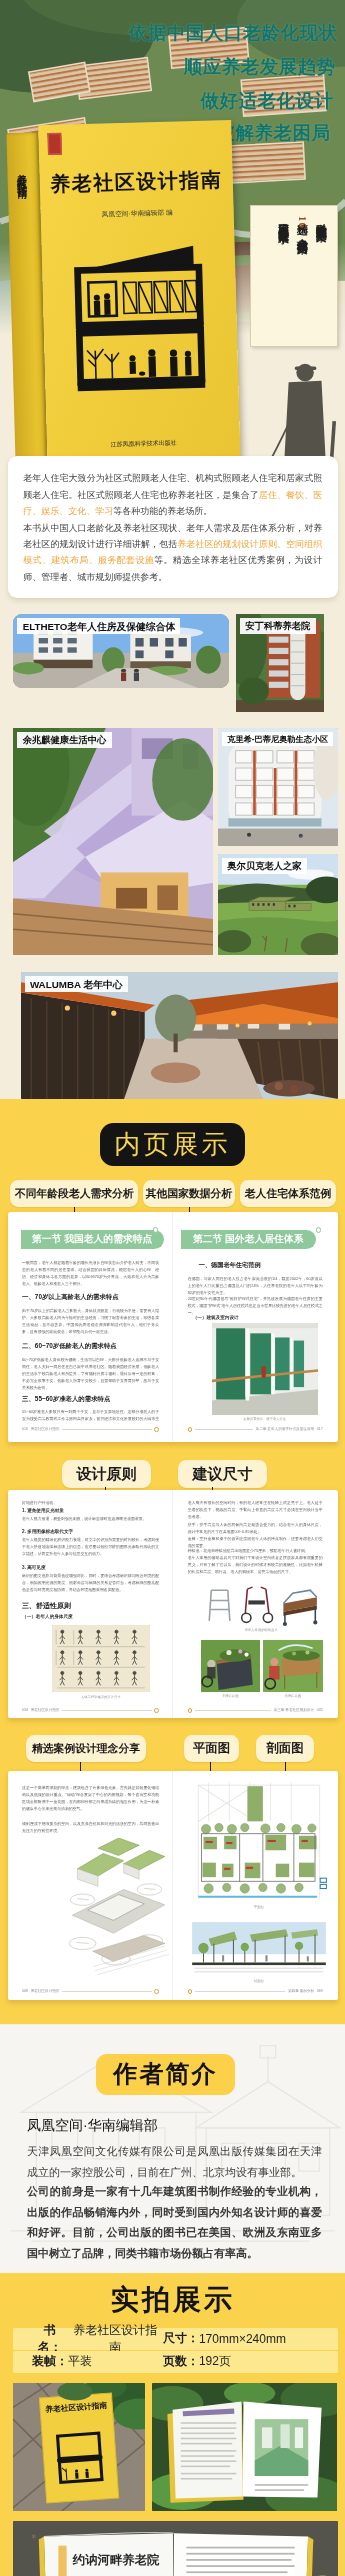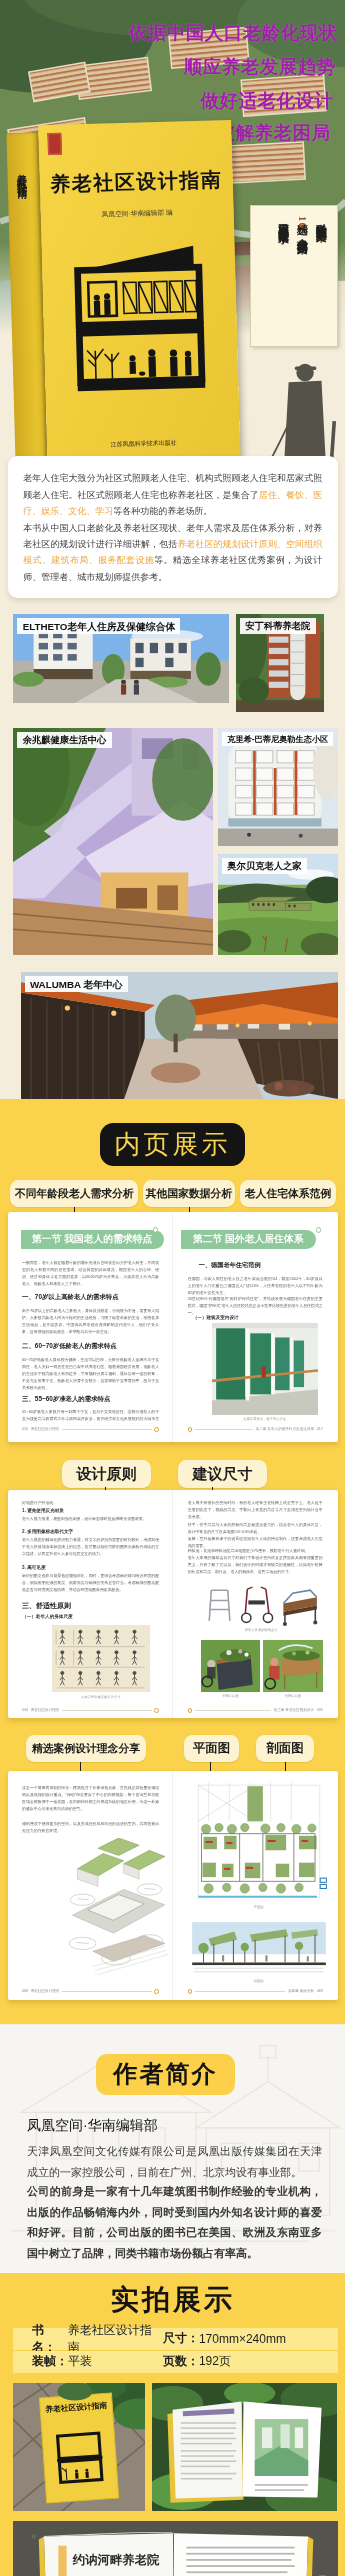--- a/index.html
+++ b/index.html
@@ -3,21 +3,21 @@
 <meta charset="utf-8">
 <style>
   html,body{margin:0;padding:0;background:#e9e6de;}
   *{box-sizing:border-box;}
   .root{position:relative;width:346px;height:2808px;margin:0 auto;overflow:hidden;
         background:#f4eddc;font-family:"Liberation Sans",sans-serif;}
   .abs{position:absolute;}
   
   .hero{left:0;top:0;width:346px;height:335px;overflow:hidden;}
   .slogan{position:absolute;font-family:"Liberation Serif",serif;font-weight:bold;
-          color:#a21caf;font-size:18.5px;white-space:nowrap;letter-spacing:0.5px;
+          color:#0f766e;font-size:18.5px;white-space:nowrap;letter-spacing:0.5px;
           text-shadow:0 0 1.5px rgba(255,245,220,.35);}
   
   .bookwrap{left:11.3px;top:123px;width:226px;height:348px;transform:rotate(-1.6deg);}
   .spine{position:absolute;left:0;top:7.2px;width:32px;height:332px;
          background:linear-gradient(90deg,#cfa81f,#e7c32e 70%,#d8b425);
          box-shadow:inset -2.1px 0 3.1px rgba(0,0,0,.25);}
   .spinetext{position:absolute;left:7.2px;top:33px;writing-mode:vertical-rl;
          font-family:"Liberation Serif",serif;font-weight:bold;font-size:9.8px;color:#1a1a1a;letter-spacing:2.1px;}
   .cover{position:absolute;left:32px;top:0;width:193px;height:339px;
          background:linear-gradient(115deg,#f6d546,#f0cc3a 55%,#e9c433);
@@ -78,21 +78,21 @@
   .authsec{left:0;top:2025px;width:346px;height:248px;background:#f6f5f1;overflow:hidden;}
   .authbox{position:absolute;left:96px;top:29px;width:139px;height:41px;background:#fcd149;border-radius:11.3px;
         text-align:center;line-height:41px;font-family:"Liberation Serif",serif;font-weight:bold;
         font-size:24px;color:#141414;letter-spacing:2.1px;}
   .authname{position:absolute;left:27px;top:92px;font-weight:normal;font-size:14px;color:#111;}
   .authp{position:absolute;left:27px;width:295px;font-size:11px;line-height:1.88;color:#3a3a3a;text-align:justify;}
   
   .shotstitle{left:0;top:2281px;width:346px;text-align:center;font-family:"Liberation Serif",serif;
         font-weight:bold;font-size:28px;color:#141414;letter-spacing:3.1px;}
   .specrow{position:absolute;left:13.4px;width:325px;height:21.6px;background:#fbe88f;border-radius:1.5px;
-        display:flex;align-items:center;font-size:12px;color:#1e1e1e;}
+        display:flex;align-items:center;font-size:12px;color:#1e1e1e;text-align:center;}
   .speccell{display:flex;align-items:center;}
   .speclabel{font-weight:bold;}
 </style>
 </head>
 <body>
 
 <div class="root">
 
   <div class="abs hero">
     <svg width="346" height="335" viewBox="0 0 671 650" preserveAspectRatio="none">
@@ -213,21 +213,21 @@
       <path d="M95,318 L116,300 L120,308 L99,326 Z"></path>
     </g>
     <path d="M125,120 Q70,240 25,298" stroke="#55524a" stroke-width="3.5" fill="none"></path>
   </svg>
 
   <div class="abs desc">
     <div><span>老年人住宅大致分为社区式照顾老人住宅、机构式照顾老人住宅和居家式照顾老人住宅。社区式照顾老人住宅也称养老社区，是集合了</span><span class="hl">居住、餐饮、医疗、娱乐、文化、学习</span><span>等各种功能的养老场所。</span></div>
     <div><span>本书从中国人口老龄化及养老社区现状、老年人需求及居住体系分析，对养老社区的规划设计进行详细讲解，包括</span><span class="hl">养老社区的规划设计原则、空间组织模式、建筑布局、服务配套设施</span><span>等。精选全球养老社区优秀案例，为设计师、管理者、城市规划师提供参考。</span></div>
   </div>
 
-  <div class="ph abs" style="left:13.4px;top:614px;width:216px;height:89px;">
+  <div class="ph abs" style="left:13.4px;top:614px;width:216px;height:74px;border-radius:9px;">
     <svg viewBox="0 0 420 191" preserveAspectRatio="none">
       <rect width="420" height="120" fill="#7db3e8"></rect>
         <rect y="100" width="420" height="91" fill="#b6b2a8"></rect>
       <ellipse cx="90" cy="30" rx="60" ry="16" fill="#fff" opacity=".85"></ellipse>
         <ellipse cx="300" cy="48" rx="70" ry="14" fill="#fff" opacity=".7"></ellipse>
       <rect x="40" y="28" width="115" height="112" fill="#f3f1ec"></rect>
         <rect x="40" y="118" width="115" height="22" fill="#5a4a38"></rect>
       <g fill="#5a6a7a">
           <rect x="50" y="38" width="18" height="14"></rect>
           <rect x="78" y="38" width="18" height="14"></rect>

